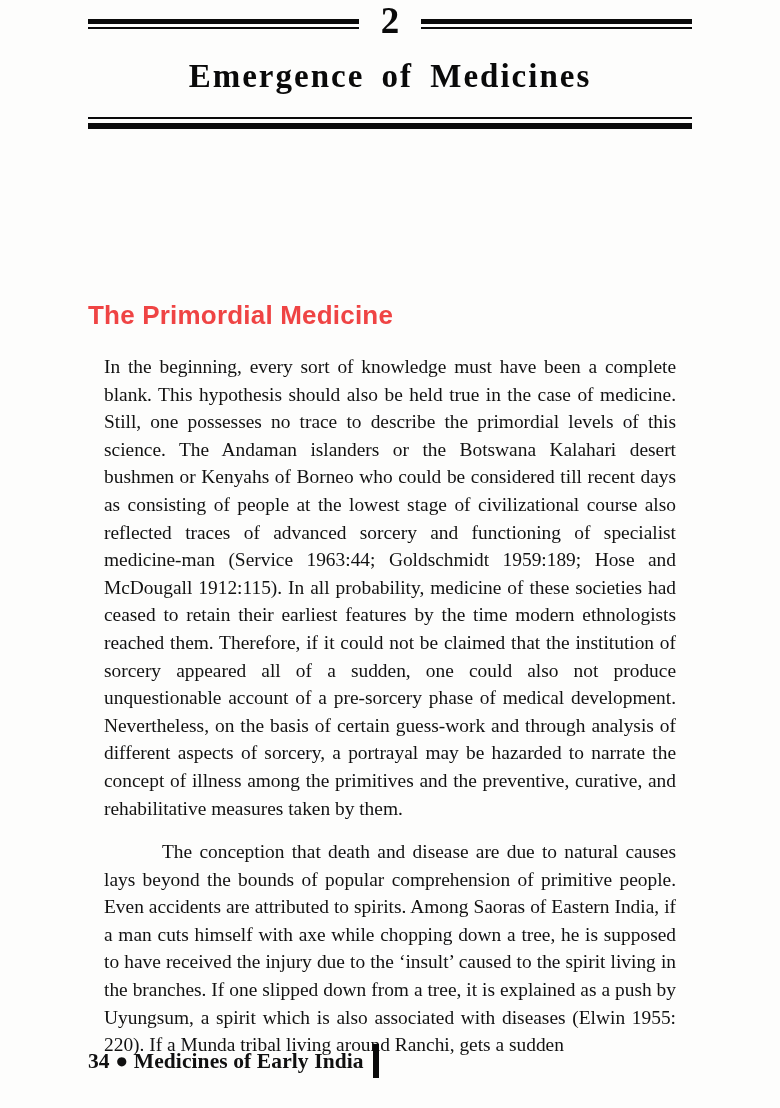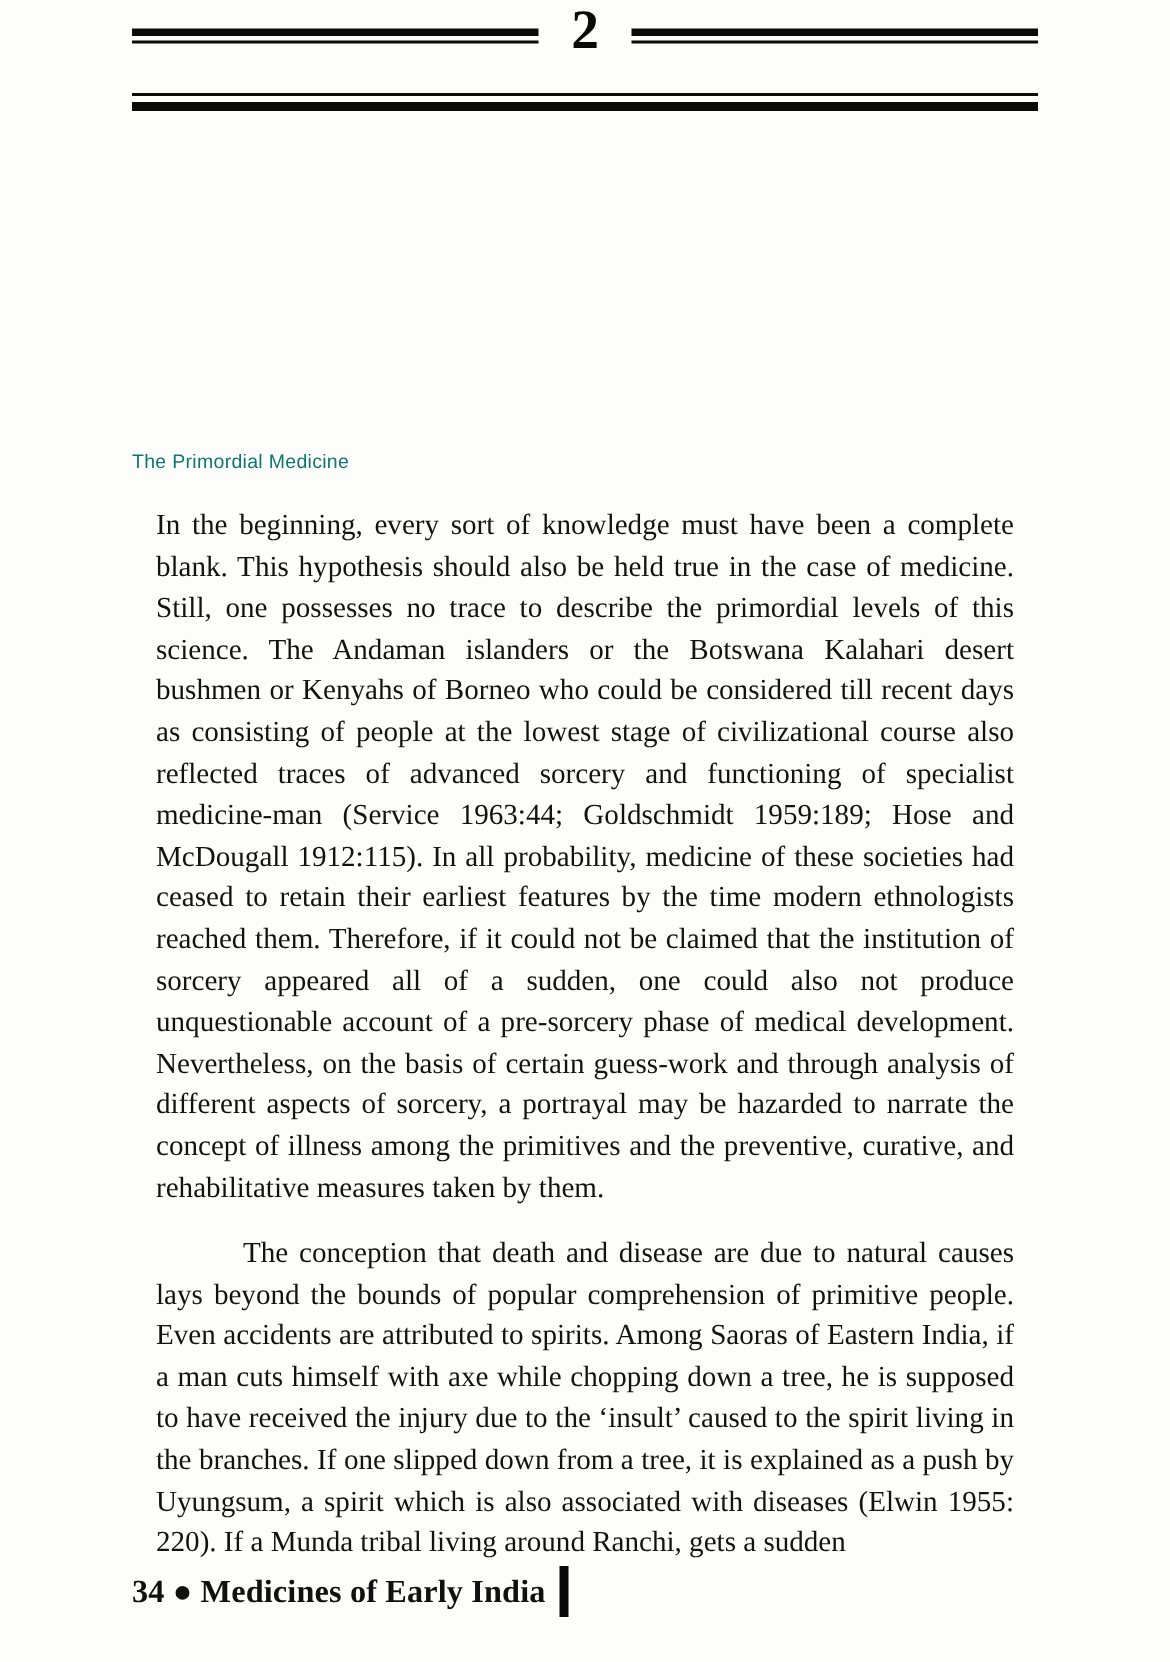--- a/index.html
+++ b/index.html
@@ -92,24 +92,24 @@
 
   
   .content {
     position: absolute;
     left: 88px;
     top: 300px;
     width: 604px;
   }
   .section-heading {
     font-family: "Liberation Sans", "DejaVu Sans", sans-serif;
-    font-weight: normal;
-    font-size: 13px;
+    font-weight: bold;
+    font-size: 26px;
     letter-spacing: 0.2px;
-    color: #0f766e;
+    color: #ef4444;
     margin: 0 0 22px 0;
   }
   p.body-par {
     margin: 16px;
     font-size: 19.4px;
     line-height: 27.6px;
     text-align: justify;
     text-justify: inter-word;
     color: #121212;
     hyphens: none;
@@ -163,20 +163,21 @@
 
       <div class="chapter-number">2</div>
 
       <div class="rule-seg">
         <div class="thick"></div>
         <div class="gap"></div>
         <div class="thin"></div>
       </div>
     </div>
 
+    <h1 class="chapter-title">Emergence of Medicines</h1>
 
     <div class="rule-bottom">
       <div class="thin"></div>
       <div class="gap"></div>
       <div class="thick"></div>
     </div>
 
   </div>
 
   <div class="content">

